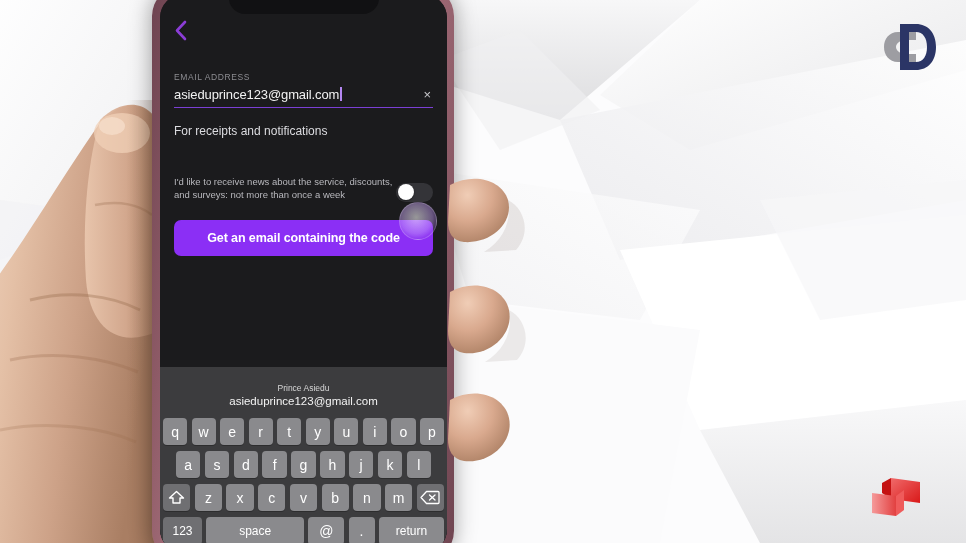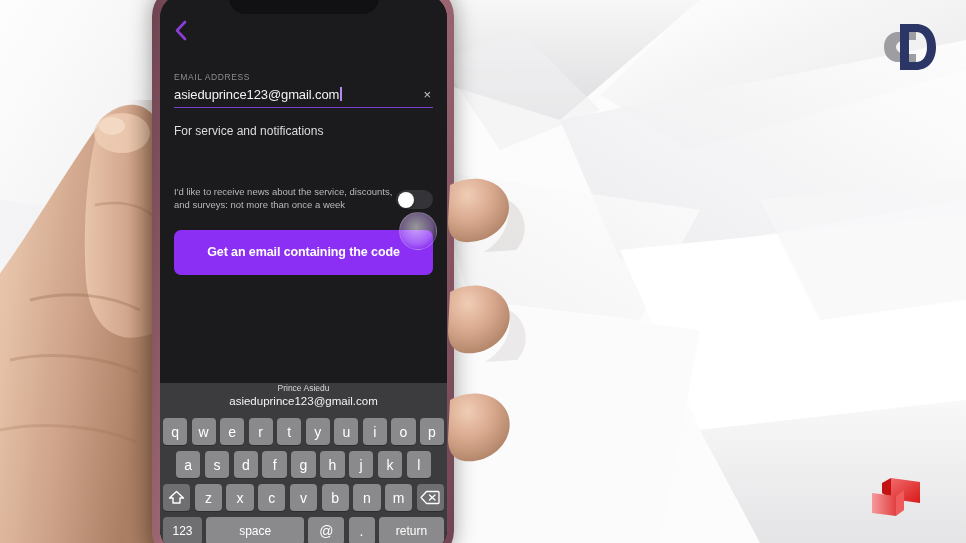--- a/index.html
+++ b/index.html
@@ -69,54 +69,54 @@
   }
   .caret{
     display:inline-block; width:1.3px; height:14px; background:#b487f2;
     vertical-align:-2px; margin-left:1px;
   }
   .clear-x{ color:#c8c8cc; font-size:13px; line-height:1; padding:0 2px; cursor:pointer; }
 
   .hint{ color:#dcdce0; font-size:12px; margin-top:16px; }
 
   .news-row{
-    display:flex; align-items:center; margin-top:48px; 
+    display:flex; align-items:flex-end; margin-top:38px; 
   }
   .news-text{ color:#b8b8bd; font-size:9.5px; line-height:1.35; flex:1; }
   .toggle{
     flex:0 0 auto; width:37px; height:19px; border-radius:10px;
     background:#343438; position:relative; margin-top:2px; cursor:pointer;
   }
   .toggle .knob{
     position:absolute; left:1.5px; top:1.5px; width:16px; height:16px;
     border-radius:50%; background:#fff; box-shadow:0 1px 2px rgba(0,0,0,.4);
   }
 
   #cta-wrap{ margin-top:18px; position:relative; }
   #cta{
-    width:100%; height:45px; border:none; border-radius:7px;
+    width:100%; height:36px; border:none; border-radius:7px;
     background:#8b2ff5; color:#fff; font-size:12.5px; font-weight:bold;
     letter-spacing:-.1px; cursor:pointer;
     font-family:"Liberation Sans", sans-serif;
   }
   #ripple{
     position:absolute; right:-4px; top:-18px; width:38px; height:38px;
     border-radius:50%;
     background:radial-gradient(circle at 45% 40%, rgba(255,255,255,.55) 0%, rgba(200,160,250,.45) 55%, rgba(150,80,230,.25) 75%, rgba(120,50,200,0) 100%);
     border:1px solid rgba(255,255,255,.22);
     pointer-events:none;
   }
 
   
   #keyboard{
     margin-top:auto; background:#3c3c3e; padding:0 0 5px 0;
     display:flex; flex-direction:column;
   }
   #suggest{
-    text-align:center; padding:0 0 5px; color:#eaeaea;
+    text-align:center; padding:16px 0 5px; color:#eaeaea;
   }
   #suggest .s1{ font-size:8.5px; color:#d6d6d6; line-height:1.3; }
   #suggest .s2{ font-size:11.5px; color:#f3f3f3; line-height:1.35; }
   .krow{ display:flex; justify-content:center; gap:4.4px; padding:3px 3px; }
   .key{
     background:#8a8a8d; color:#fff; border-radius:4px;
     height:27px; min-width:22.5px; flex:1;
     display:flex; align-items:center; justify-content:center;
     font-size:14px; cursor:pointer; user-select:none;
     box-shadow:0 1px 0 rgba(0,0,0,.25);
@@ -246,21 +246,21 @@
 
 
         <div class="field-block">
           <div class="field-label">EMAIL ADDRESS</div>
           <div class="field-row">
             <div class="field-value"><span>asieduprince123@gmail.com</span><span class="caret"></span></div>
             <div class="clear-x">×</div>
           </div>
         </div>
 
-        <div class="hint">For service and notifications</div>
+        <div class="hint">For receipts and notifications</div>
 
         <div class="news-row">
           <div class="news-text">I'd like to receive news about the service, discounts, and surveys: not more than once a week</div>
           <div class="toggle">
             <div class="knob"></div>
           </div>
         </div>
 
         <div id="cta-wrap">
           <button id="cta">Get an email containing the code</button>

